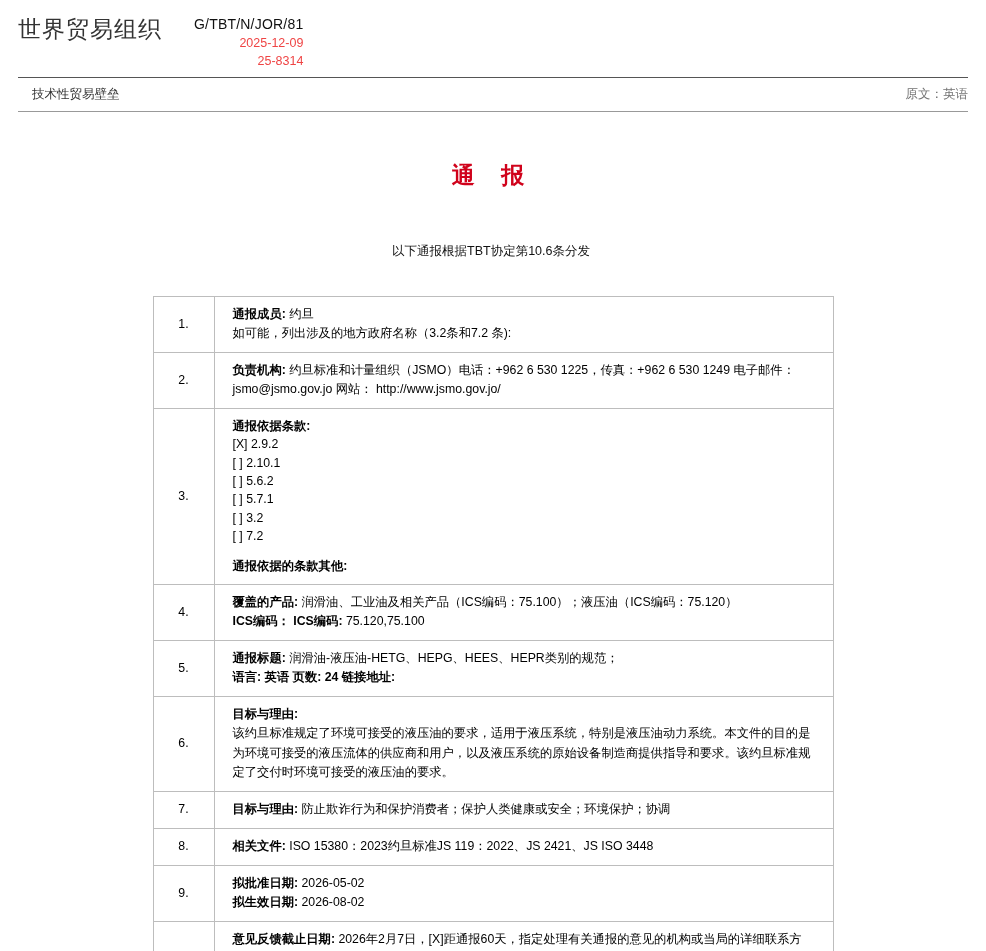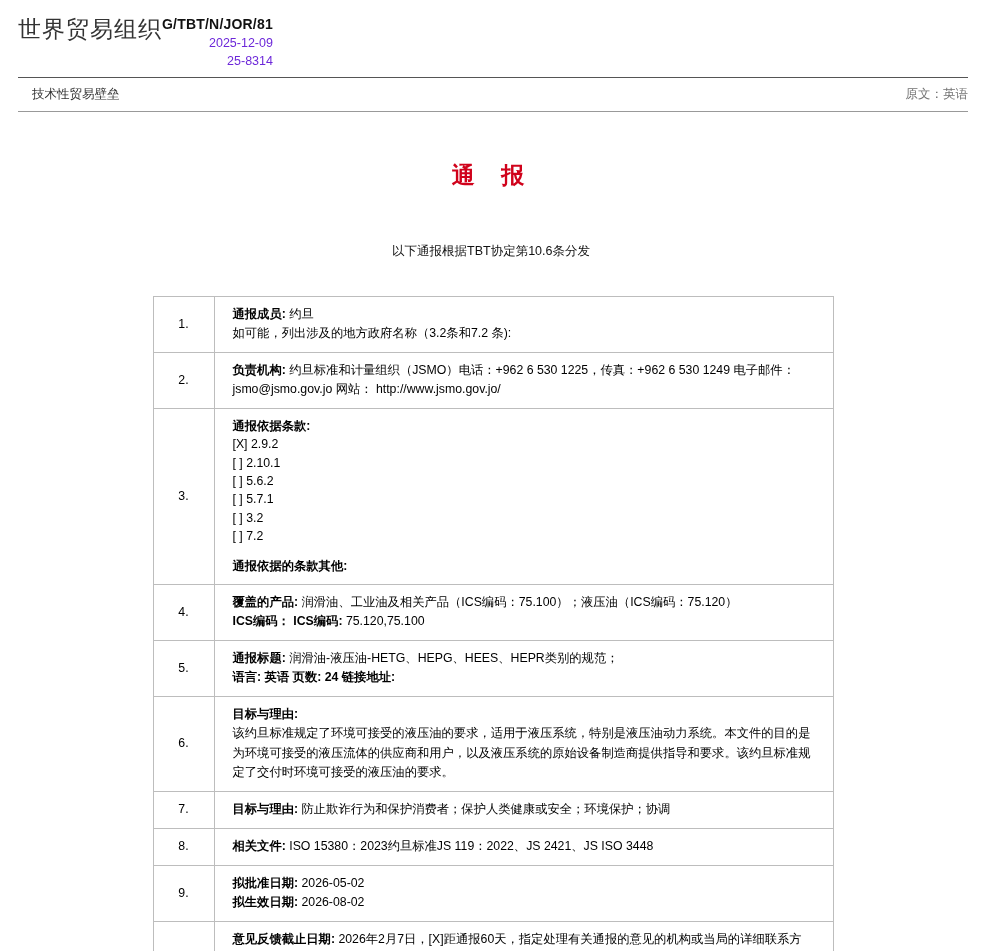--- a/index.html
+++ b/index.html
@@ -32,28 +32,29 @@
     letter-spacing: 1px;
     color: #333333;
     line-height: 1.2;
     padding-top: 2px;
   }
   .doc-codes {
     text-align: right;
     line-height: 1.45;
   }
   .doc-symbol {
-    font-weight: bold;
+    font-weight: normal;
     font-size: 14px;
     color: #111111;
     letter-spacing: 0.2px;
+    margin-left: 32px;
   }
   .doc-date, .doc-job {
     font-size: 12.5px;
-    color: #6d28d9;
+    color: #ef4444;
   }
   .rule-thick {
     border-top: 1.5px solid #555555;
     margin: 6px 18px 0 18px;
   }
   .subhead {
     display: flex;
     align-items: flex-start;
     justify-content: space-between;
     padding: 8px 18px 8px 32px;

